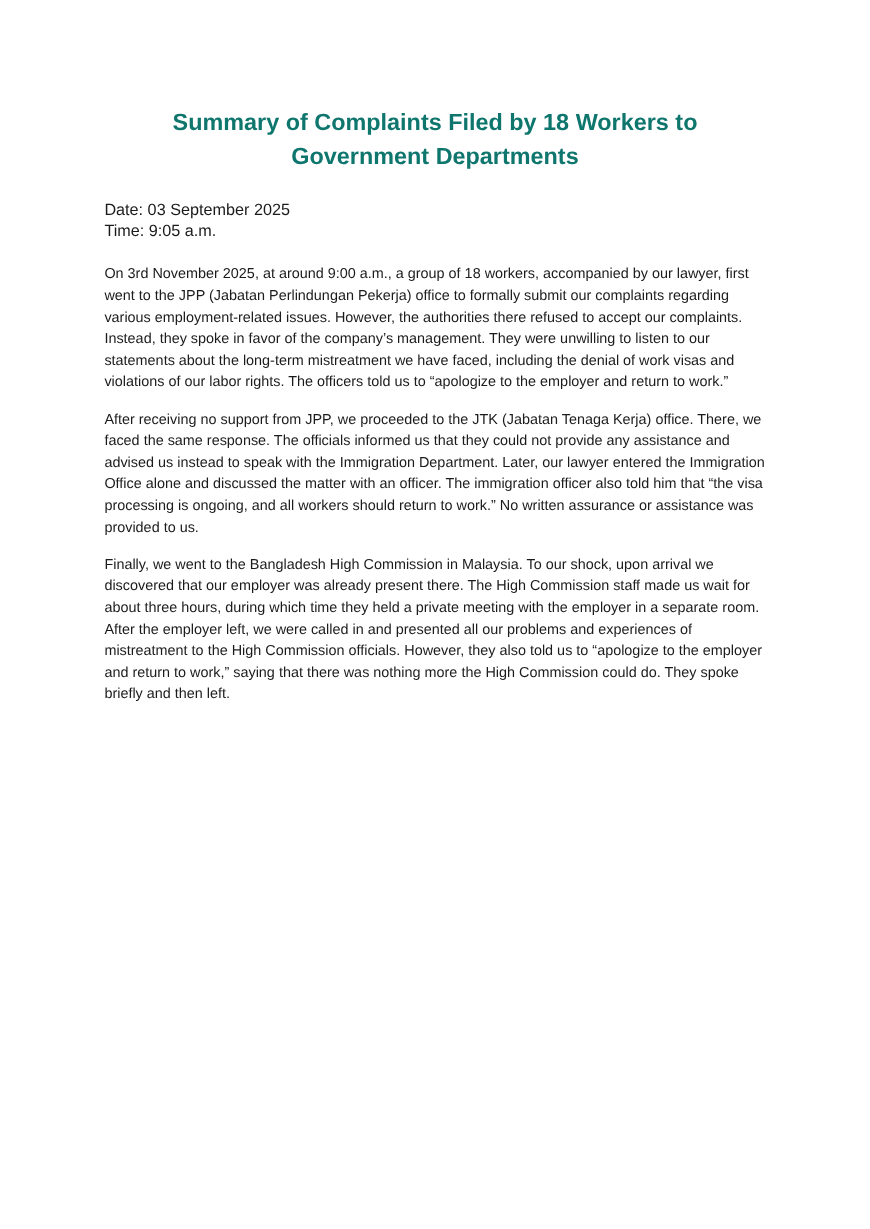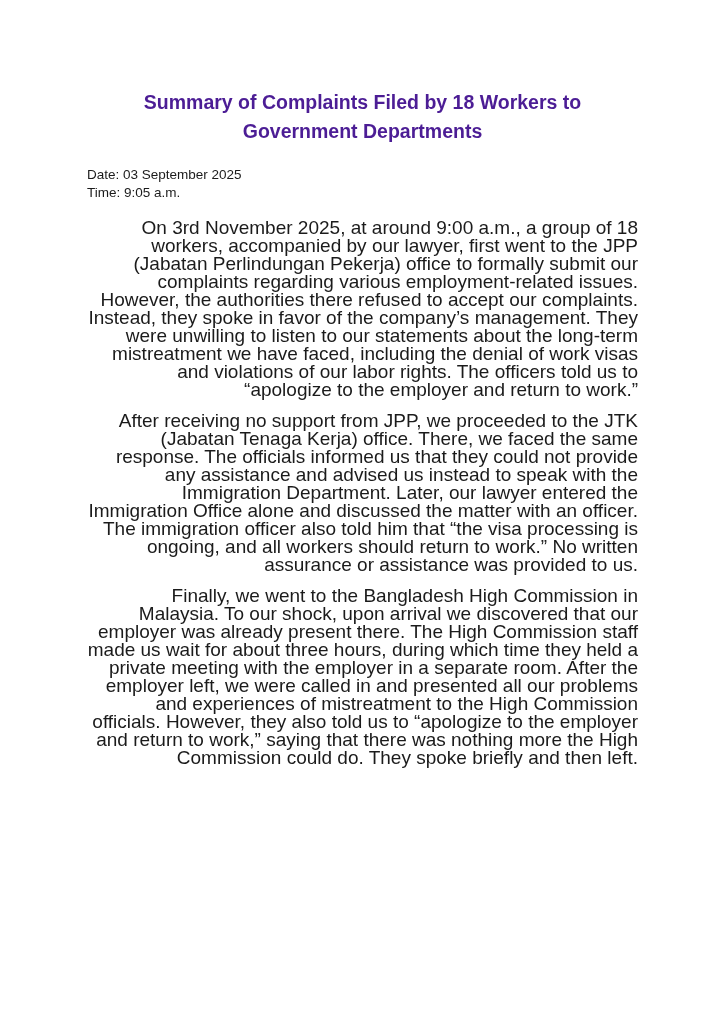--- a/index.html
+++ b/index.html
@@ -17,35 +17,35 @@
     padding: 88px 87px 40px 87px;
     font-family: "Liberation Sans", sans-serif;
     color: #1b1b1b;
     overflow: hidden;
   }
   .doc-title {
     font-size: 19.5px;
     line-height: 29px;
     font-weight: 700;
     text-align: center;
-    color: #4c1d95;
+    color: #0f766e;
     margin: 0 0 20px 0;
   }
   .doc-meta {
     margin: 0 0 17px 0;
   }
   .doc-meta .meta-line {
     font-size: 13.5px;
     line-height: 18px;
   }
   .doc-paragraph {
-    font-size: 19px;
+    font-size: 12px;
     line-height: 18px;
     margin: 0 0 13px 0;
-    text-align: right;
+    text-align: left;
   }
 </style>
 </head>
 <body>
 
 <div class="page">
 
   <h1 class="doc-title">Summary of Complaints Filed by 18 Workers to Government Departments</h1>
 
   <div class="doc-meta">

